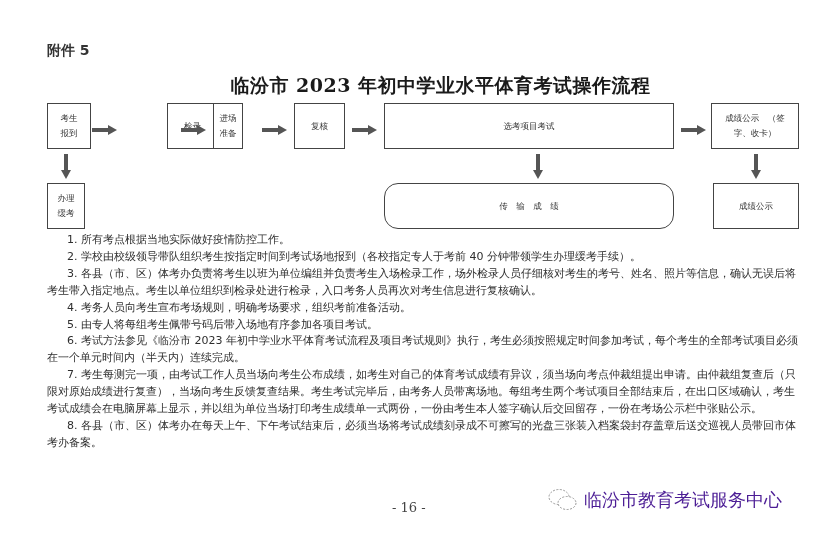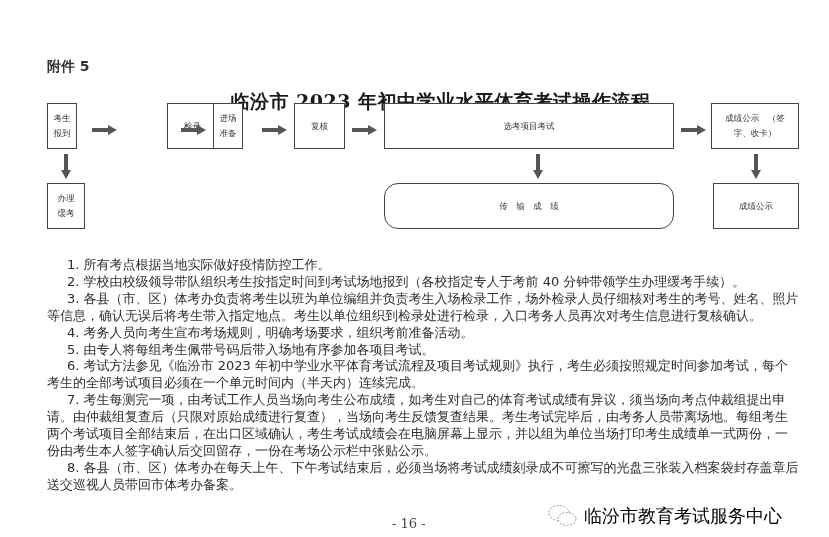--- a/index.html
+++ b/index.html
@@ -1,31 +1,31 @@
 <!DOCTYPE html>
 <html><head>
 <meta charset="utf-8">
 <style>
   html, body { margin: 0; padding: 0; background: #ffffff; }
   body { width: 829px; height: 537px; position: relative; overflow: hidden;
          font-family: "DejaVu Sans", sans-serif; color: #2a2a2a; }
-  .abs { position: absolute; margin-top: 16px; }
+  .abs { position: absolute; }
   .attach { left: 47px; top: 42px; font-size: 14px; font-weight: bold; color: #333; }
   .title { left: 0; width: 829px; top: 73px; text-align: center; font-family: "DejaVu Serif", serif;
            font-size: 19px; font-weight: bold; color: #1a1a1a; letter-spacing: 0.5px; padding-left: 26px; }
   .box { position: absolute; border: 1.5px solid #444; box-sizing: border-box; background: #fff;
          display: flex; align-items: center; justify-content: center; text-align: center;
          font-size: 8.5px; line-height: 15px; color: #333; }
   .box span { display: block; }
   .harrow { position: absolute; height: 10px; }
   .varrow { position: absolute; width: 10px; }
-  .notes { left: 47px; top: 241px; width: 752px; font-size: 13px; line-height: 16.9px; color: #2e2e2e; }
+  .notes { left: 47px; top: 232px; width: 752px; font-size: 11px; line-height: 16.9px; color: #2e2e2e; }
   .notes p { margin: 0; text-indent: 20px; }
   .pagenum { left: 392px; top: 500px; font-family: "DejaVu Serif", serif; font-size: 13px; font-weight: normal; color: #444; }
-  .watermark { left: 548px; top: 488px; display: flex; align-items: center; gap: 6px; color: #000000; font-size: 18px; }
+  .watermark { left: 548px; top: 488px; display: flex; align-items: center; gap: 6px; color: #4c1d95; font-size: 18px; }
   .watermark svg { display: block; }
 </style>
 </head>
 <body>
 
 <svg width="0" height="0" style="position:absolute">
   <defs>
     <g id="harrow-shape">
       <rect x="0" y="3" width="17" height="4" fill="#555"></rect>
       <polygon points="16,0 25,5 16,10" fill="#555"></polygon>
@@ -35,21 +35,21 @@
       <polygon points="0,16 5,25 10,16" fill="#555"></polygon>
     </g>
   </defs>
 </svg>
 
 <div class="abs attach">附件 5</div>
 <div class="abs title">临汾市 2023 年初中学业水平体育考试操作流程</div>
 
 <div>
 
-  <div class="box" style="left:47px;top:103px;width:30px;height:46px;">
+  <div class="box" style="left:47px;top:103px;width:44px;height:46px;">
     <div>
         <span>考生</span>
         <span>报到</span>
       </div>
   </div>
   <svg class="harrow" style="left:92px;top:125px;" width="25" height="10">
       <use href="#harrow-shape"></use>
     </svg>
 
   <div class="box" style="left:123px;top:103px;width:51px;height:46px;margin-left:44px;">

